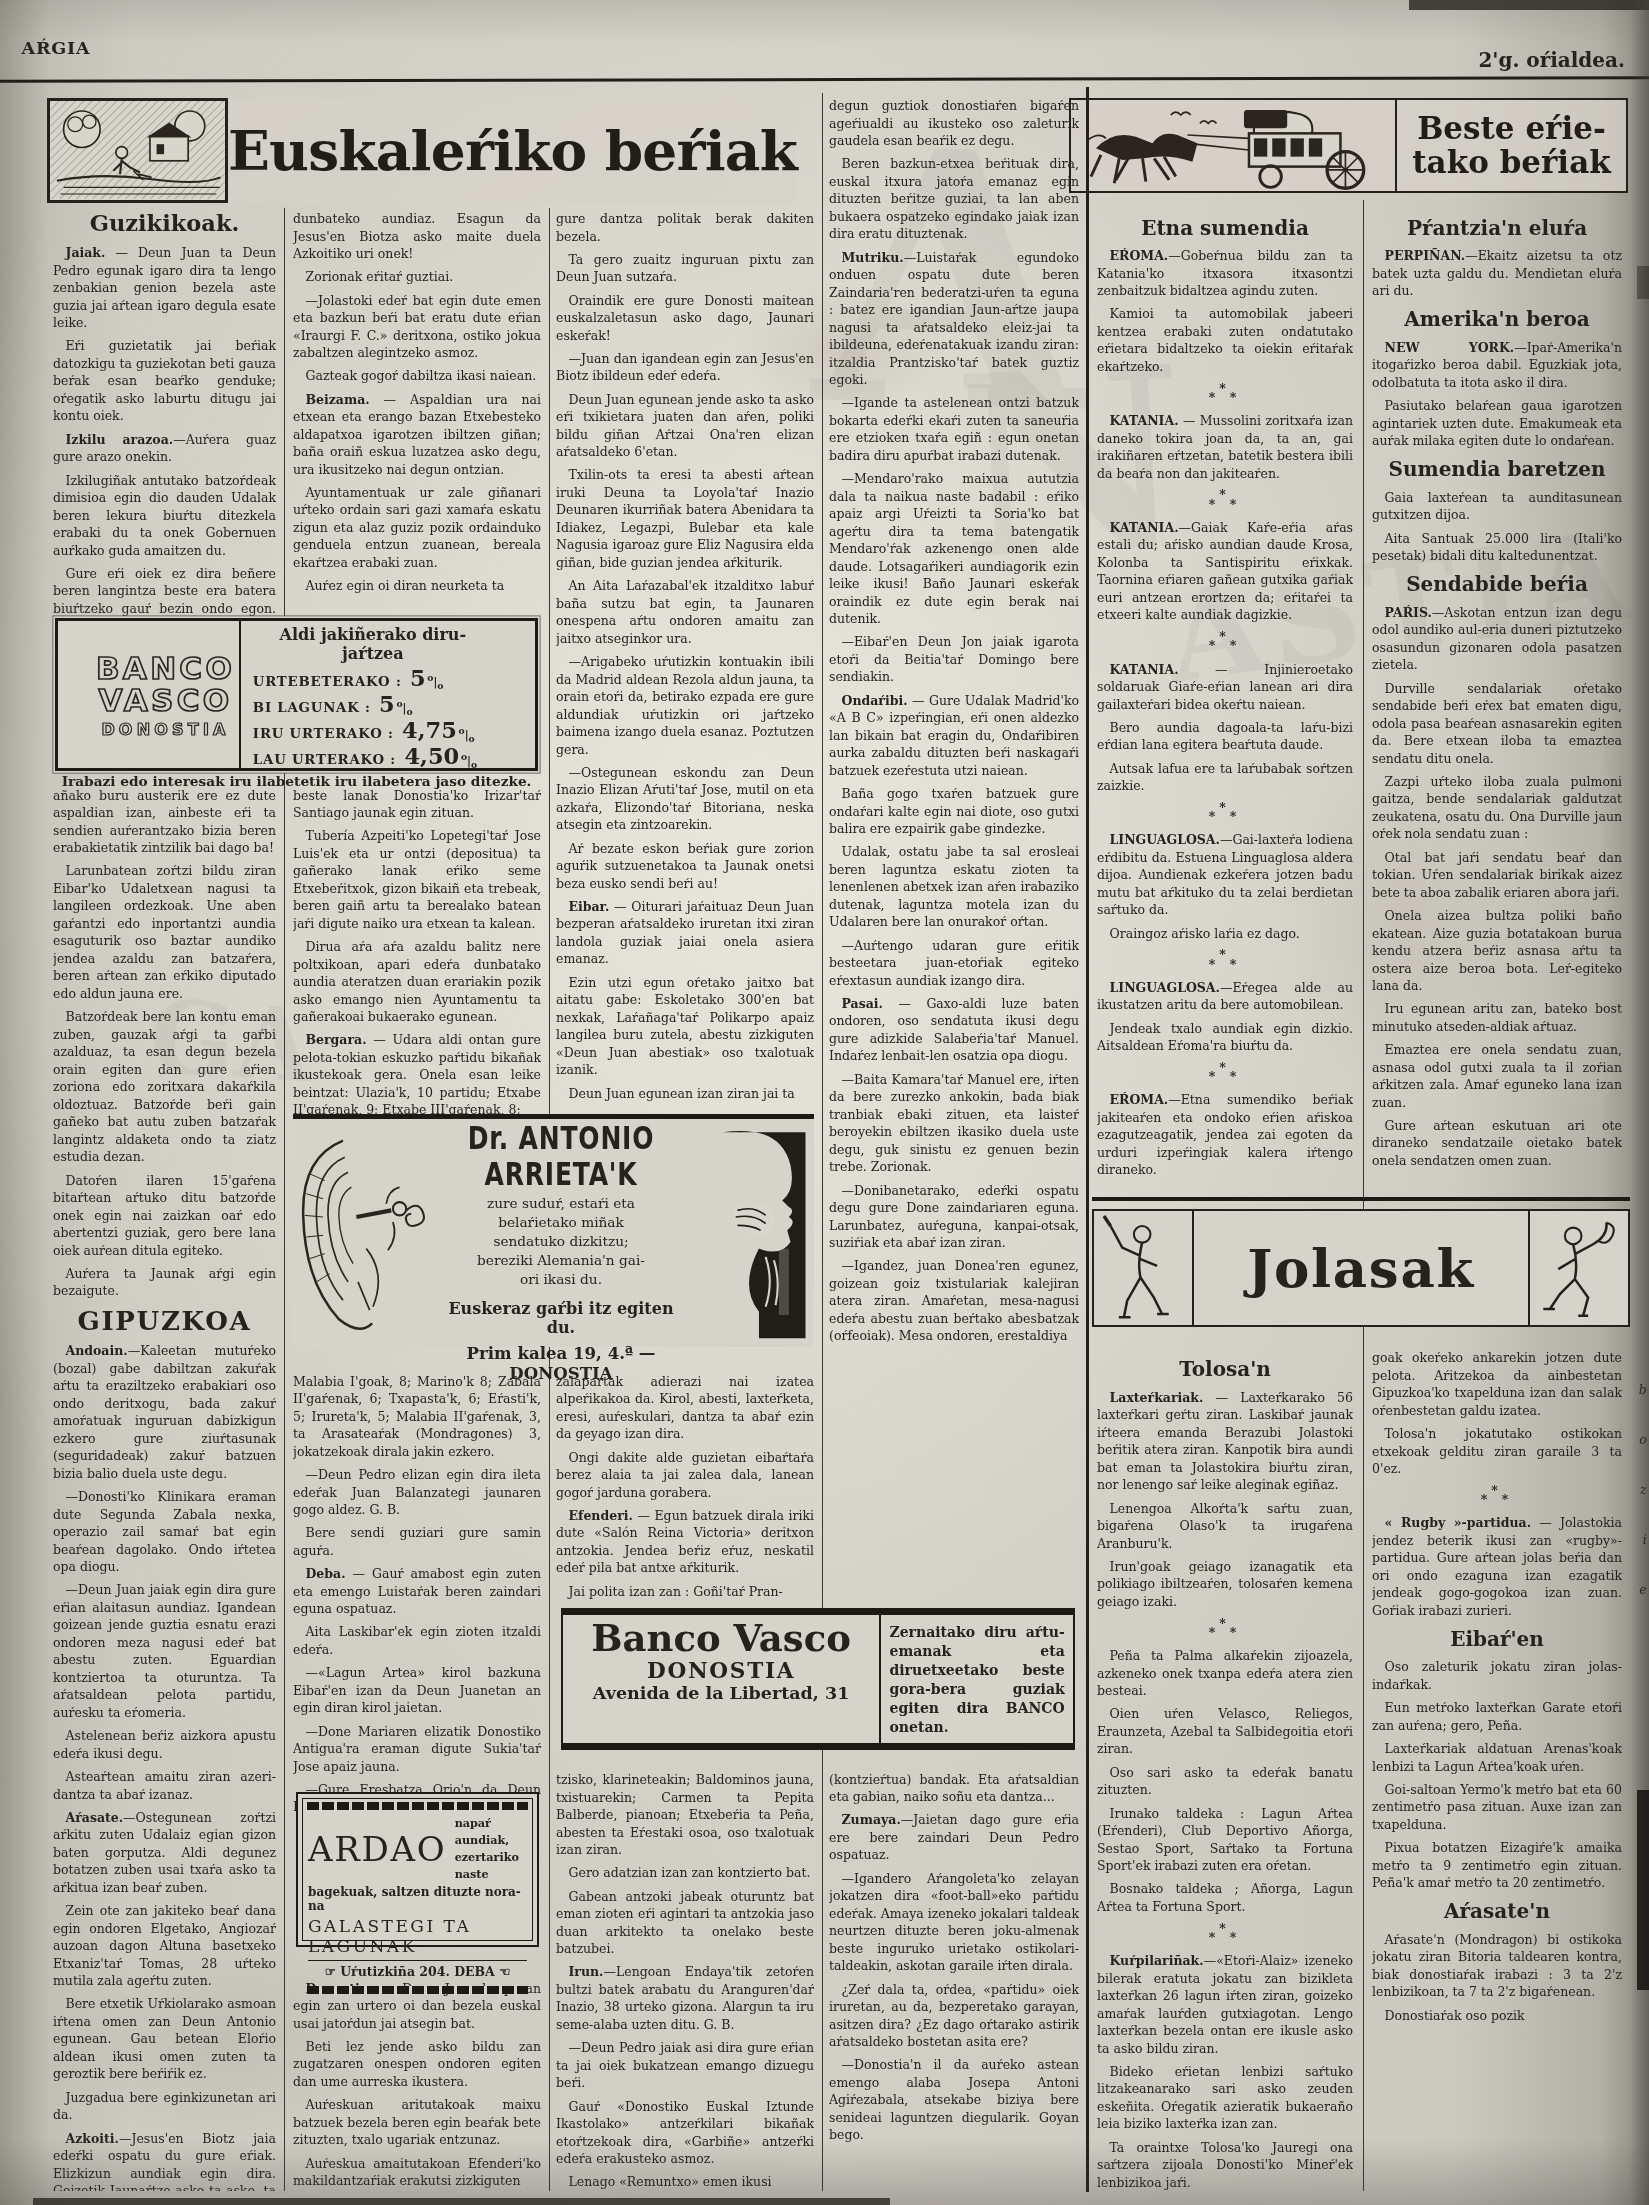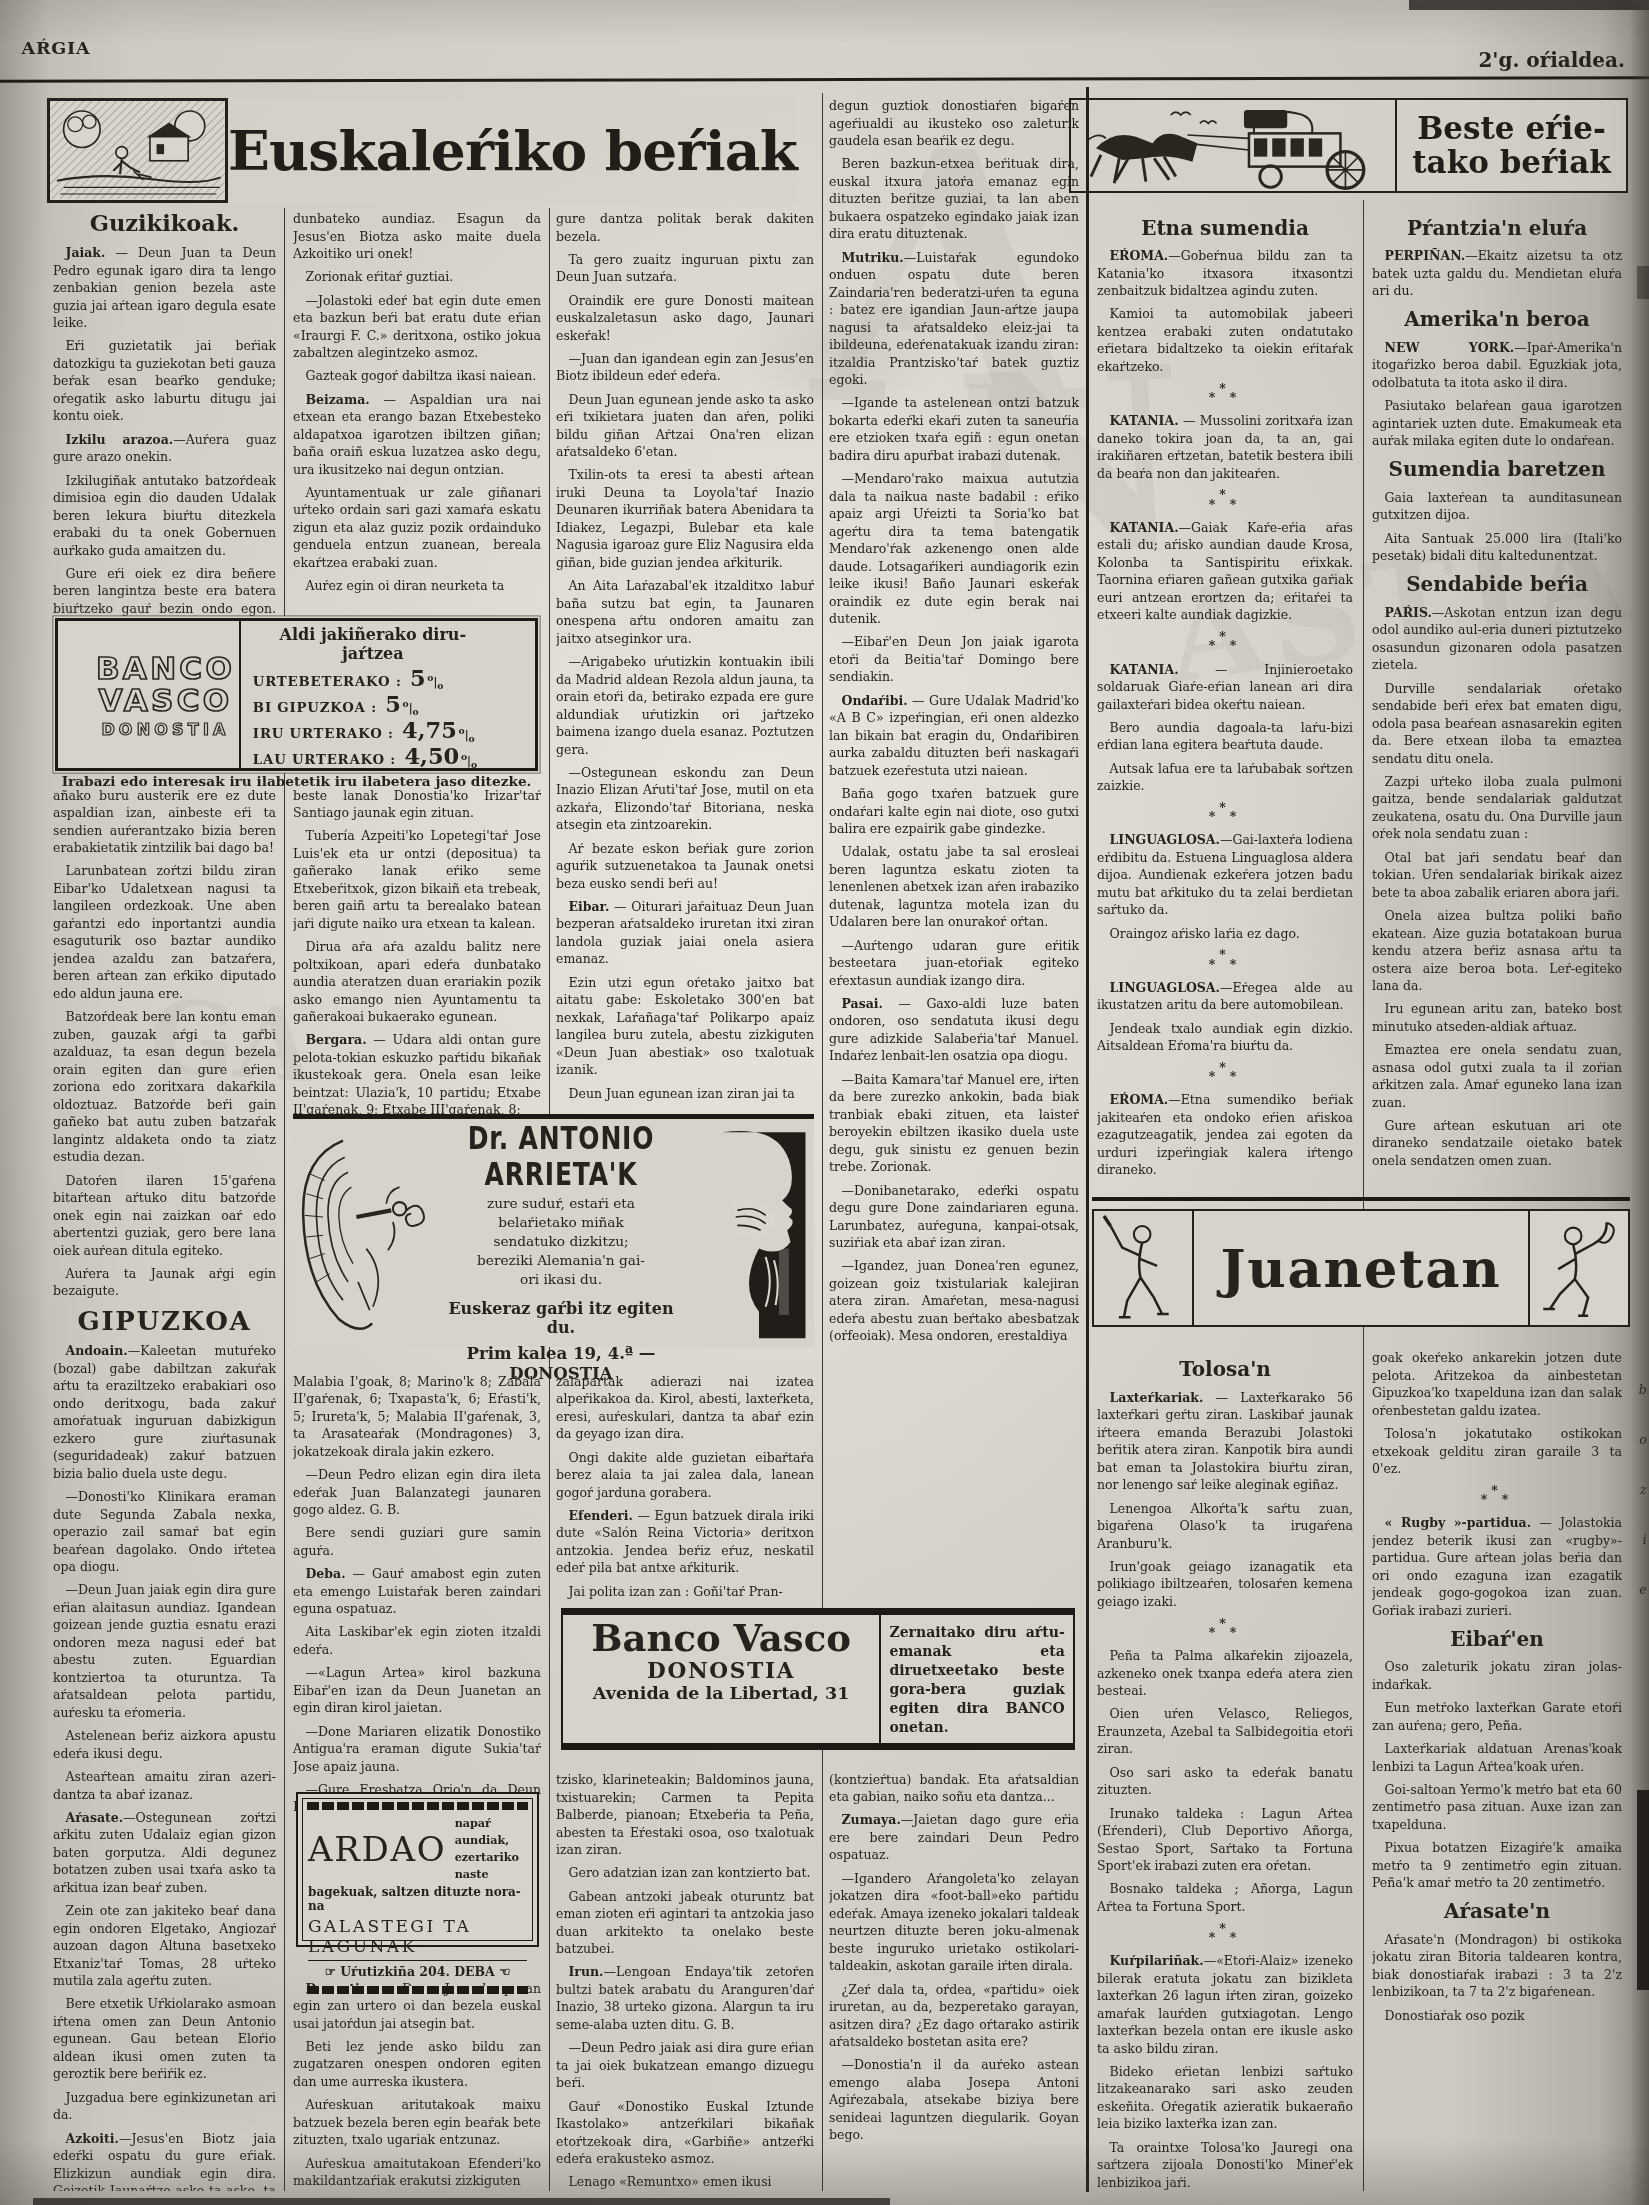--- a/index.html
+++ b/index.html
@@ -350,21 +350,21 @@
       </div>
       <div class="rates">
         <div class="rt">Aldi jakiñerako diru-jaŕtzea</div>
         <div id="rates">
             <div class="rline">
               <span class="rlab">URTEBETERAKO :</span>
               <span class="rval">5</span>
               <span class="pct"><sup>o</sup><span>|</span><sub>o</sub></span>
             </div>
             <div class="rline">
-              <span class="rlab">BI  GIPUZKOA :</span>
+              <span class="rlab">BI  LAGUNAK :</span>
               <span class="rval">5</span>
               <span class="pct"><sup>o</sup><span>|</span><sub>o</sub></span>
             </div>
             <div class="rline">
               <span class="rlab">IRU  URTERAKO :</span>
               <span class="rval">4,75</span>
               <span class="pct"><sup>o</sup><span>|</span><sub>o</sub></span>
             </div>
             <div class="rline">
               <span class="rlab">LAU  URTERAKO :</span>
@@ -441,21 +441,21 @@
   <div class="jol-rule" style="left:1092px;top:1197px;width:538px;"></div>
   <div class="ad jolasak" style="left:1092px;top:1209px;width:538px;height:118px;">
     <div class="cell">
       <svg width="93" height="113" viewBox="0 0 112 136">
         <circle cx="58" cy="28" r="10" fill="none" stroke="#24211c" stroke-width="2.5"></circle>
         <path d="M58 38 Q52 62 56 80 M56 54 L34 44 L20 18 M56 58 L76 66 M56 80 L40 108 L36 128 M56 80 L72 104 L82 124" fill="none" stroke="#24211c" stroke-width="3"></path>
         <path d="M20 18 L12 6" stroke="#24211c" stroke-width="4"></path>
         <path d="M30 128 h14 M76 124 h14" stroke="#24211c" stroke-width="3"></path>
       </svg>
     </div>
-    <div class="ttl">Juanetan</div>
+    <div class="ttl">Jolasak</div>
     <div class="cell r">
       <svg width="93" height="113" viewBox="0 0 112 136">
         <circle cx="52" cy="30" r="10" fill="none" stroke="#24211c" stroke-width="2.5"></circle>
         <path d="M52 40 Q58 62 54 82 M54 52 L76 40 Q94 30 92 14 M54 58 L34 70 M54 82 L70 104 L64 126 M54 82 L36 100 L24 118" fill="none" stroke="#24211c" stroke-width="3"></path>
         <path d="M92 14 q14 4 6 18 q-6 10 -16 4" fill="none" stroke="#24211c" stroke-width="2.5"></path>
         <path d="M58 126 h12 M16 118 h14" stroke="#24211c" stroke-width="3"></path>
       </svg>
     </div>
   </div>
 

